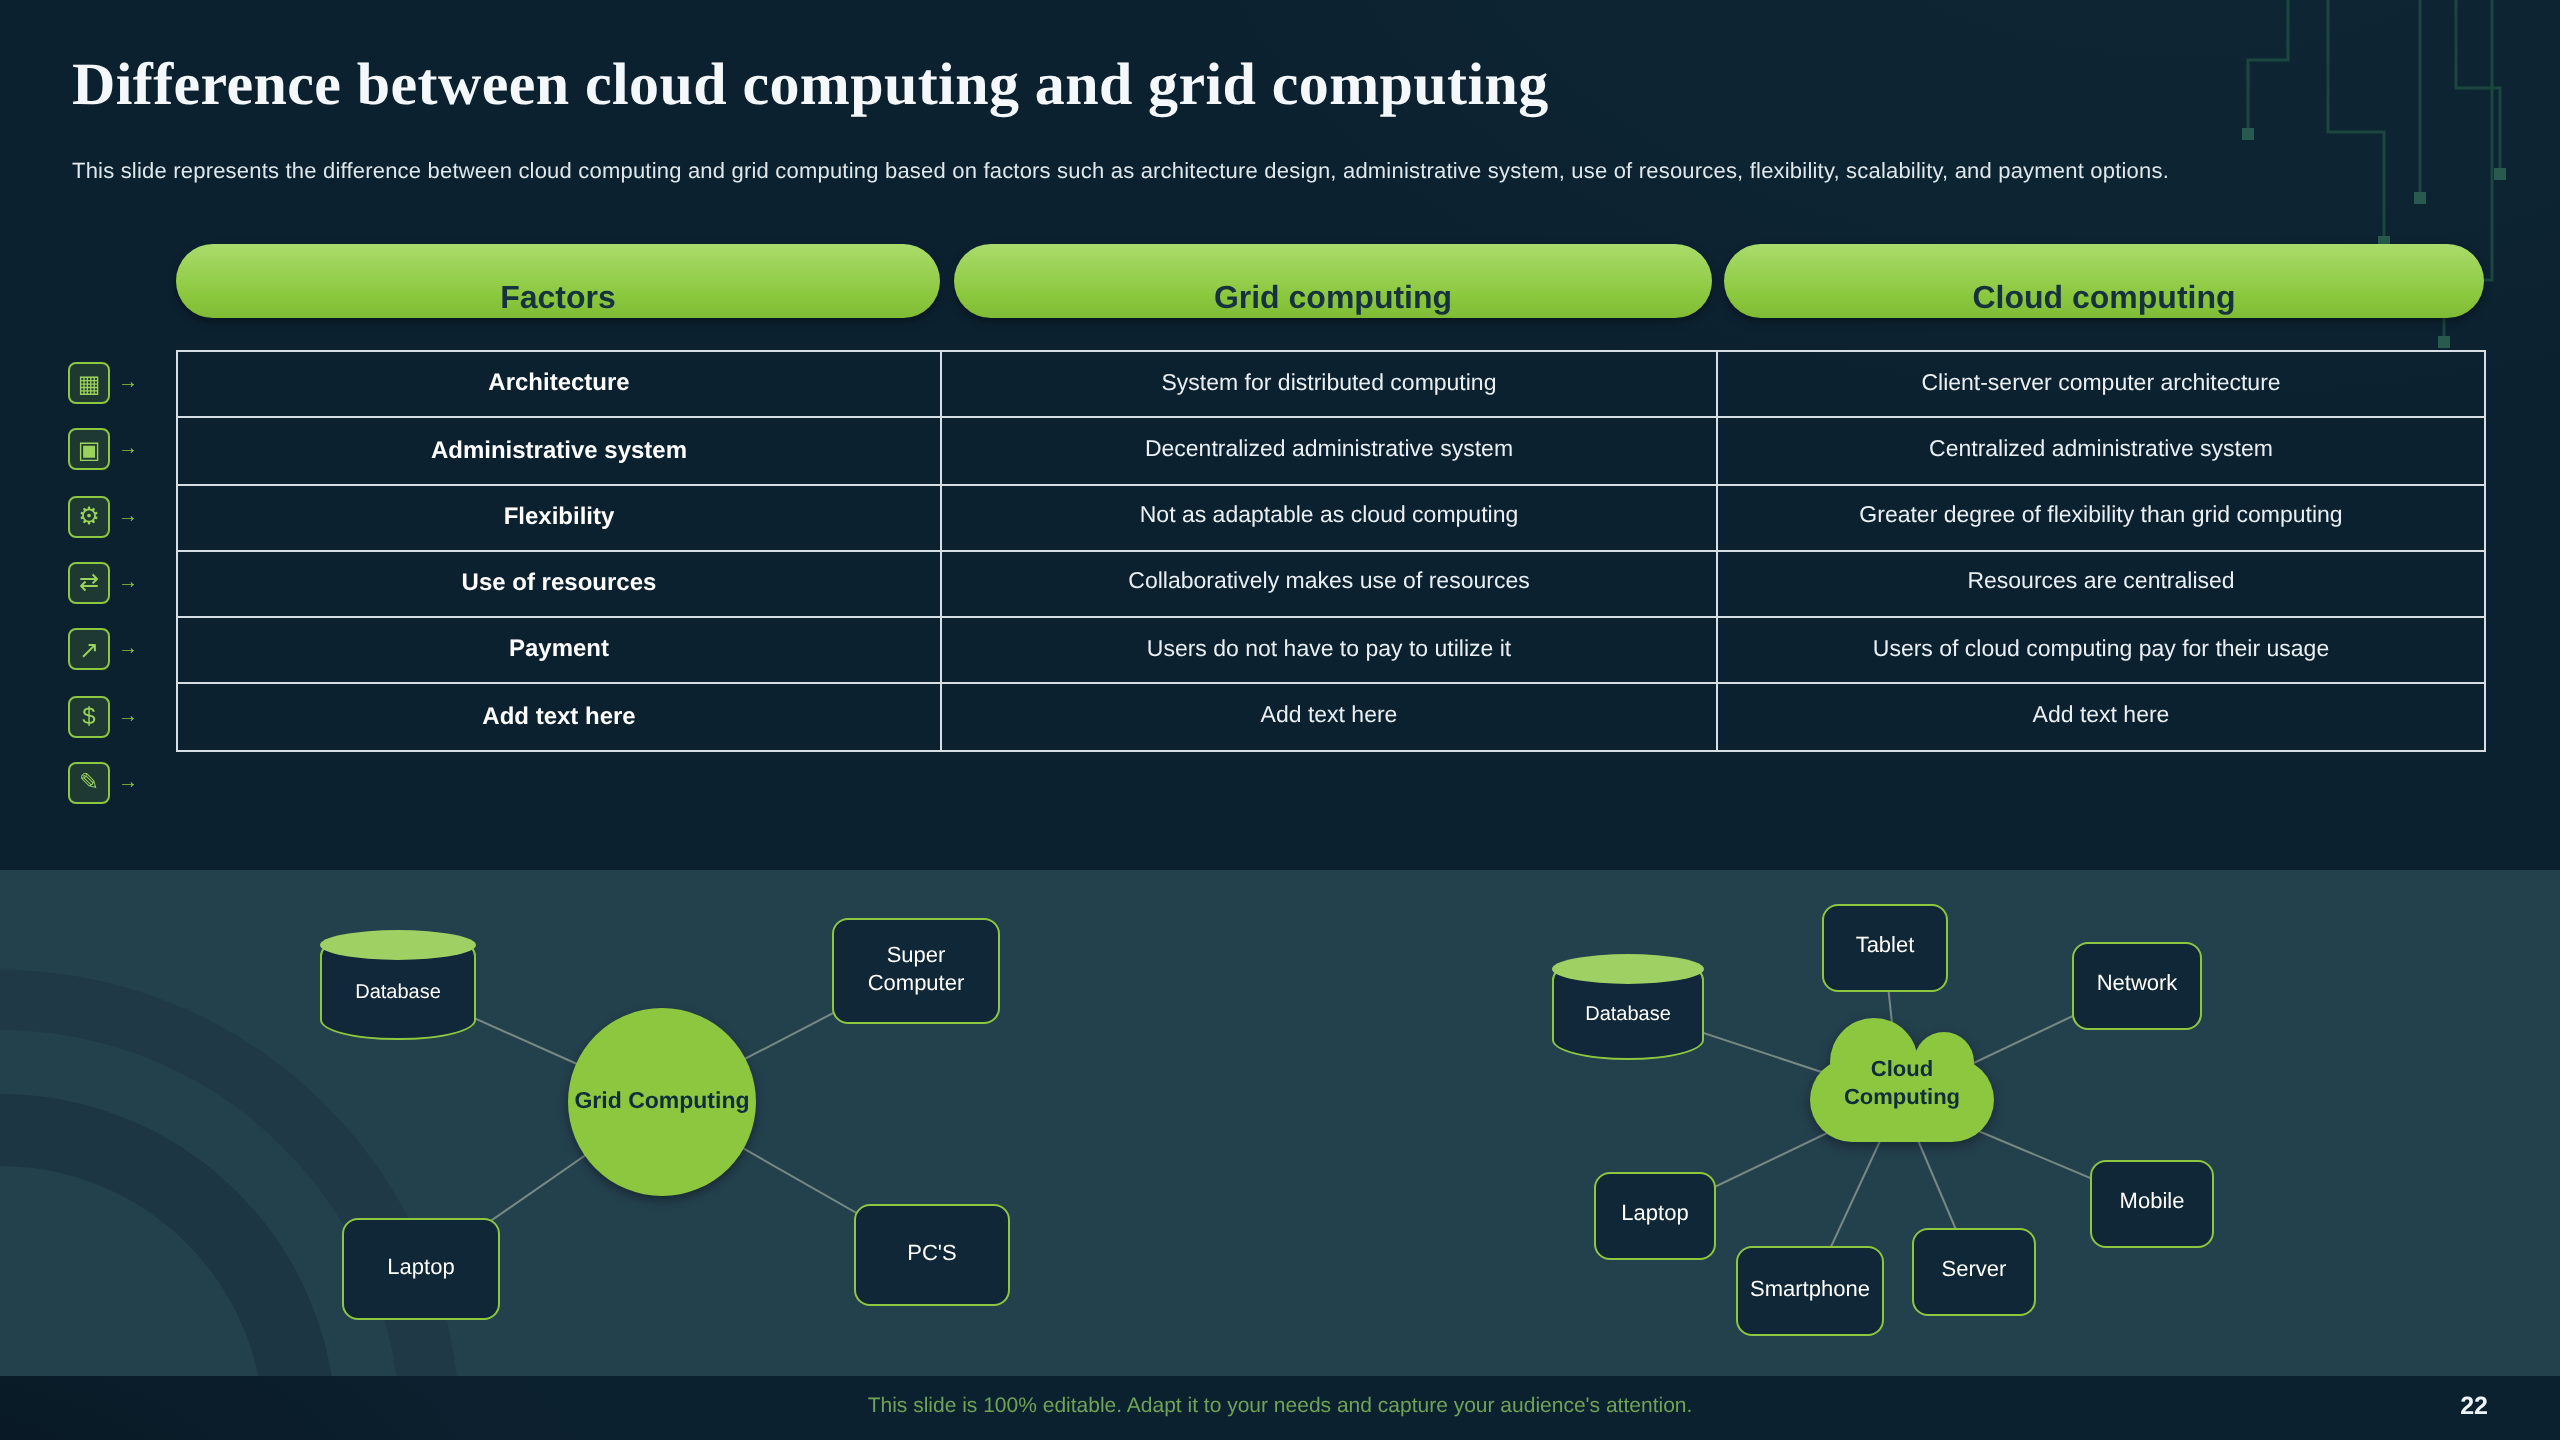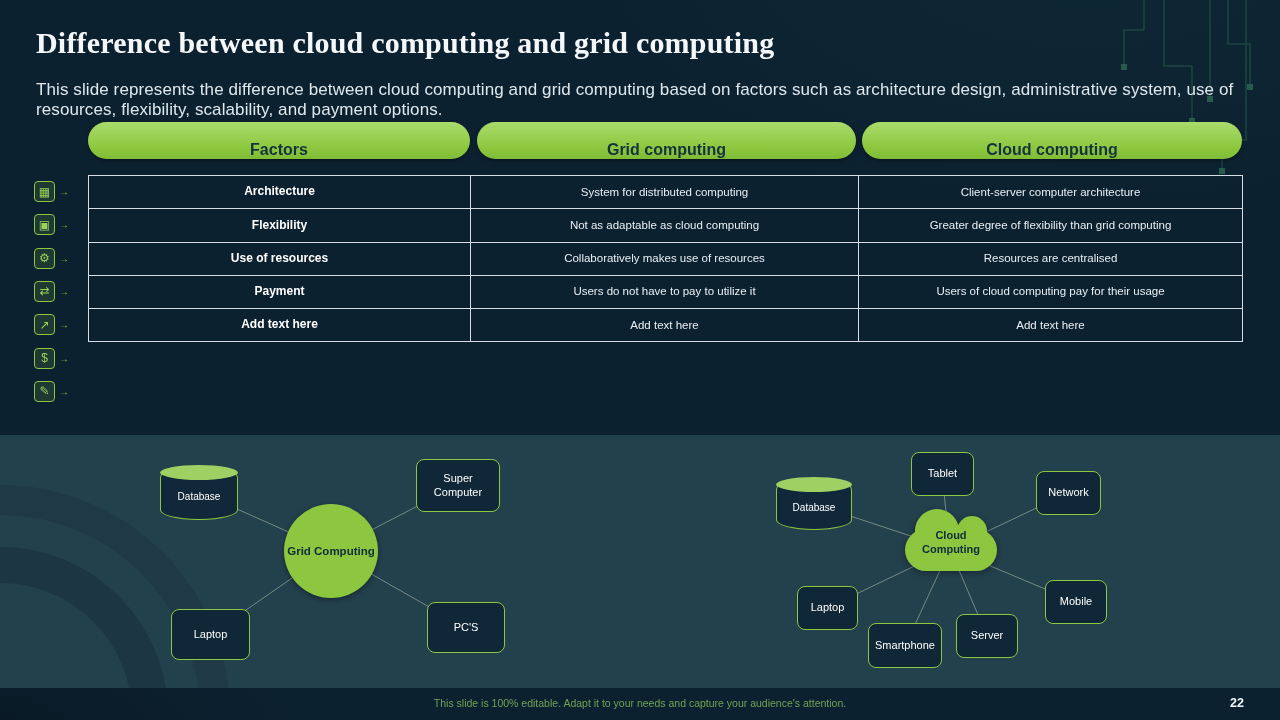--- a/index.html
+++ b/index.html
@@ -12,21 +12,21 @@
     font-family:"Liberation Sans", sans-serif; color:#fff;
   }
   
   .title{
     position:absolute; left:36px; top:26px; margin:0;
     font-family:"Liberation Serif", serif; font-weight:600;
     font-size:30px; letter-spacing:.2px; color:#f4f8fa;
   }
   .subtitle{
     position:absolute; left:36px; top:80px; margin:0;
-    font-size:17px; color:#dfe8ec; letter-spacing:.1px;
+    font-size:11px; color:#dfe8ec; letter-spacing:.1px;
   }
   
   .pill{
     position:absolute; top:122px; height:37px; border-radius:19px;
     background:linear-gradient(180deg,#aadb6c 0%, #8cc83e 70%, #7fbb35 100%);
     display:flex; align-items:flex-end; justify-content:center;
     box-shadow:0 2px 4px rgba(0,0,0,.35);
   }
   .pill span{font-size:16px; font-weight:700; color:#16323e;}
   .pill-1{left:88px;  width:382px;}
@@ -203,20 +203,25 @@
         <col style="width:388px">
         <col style="width:384px">
       </colgroup>
     <tbody>
       <tr>
         <td class="c1">Architecture</td>
         <td>System for distributed computing</td>
         <td>Client-server computer architecture</td>
       </tr>
       <tr>
+        <td class="c1">Administrative system</td>
+        <td>Decentralized administrative system</td>
+        <td>Centralized administrative system</td>
+      </tr>
+      <tr>
         <td class="c1">Flexibility</td>
         <td>Not as adaptable as cloud computing</td>
         <td>Greater degree of flexibility than grid computing</td>
       </tr>
       <tr>
         <td class="c1">Use of resources</td>
         <td>Collaboratively makes use of resources</td>
         <td>Resources are centralised</td>
       </tr>
       <tr>

